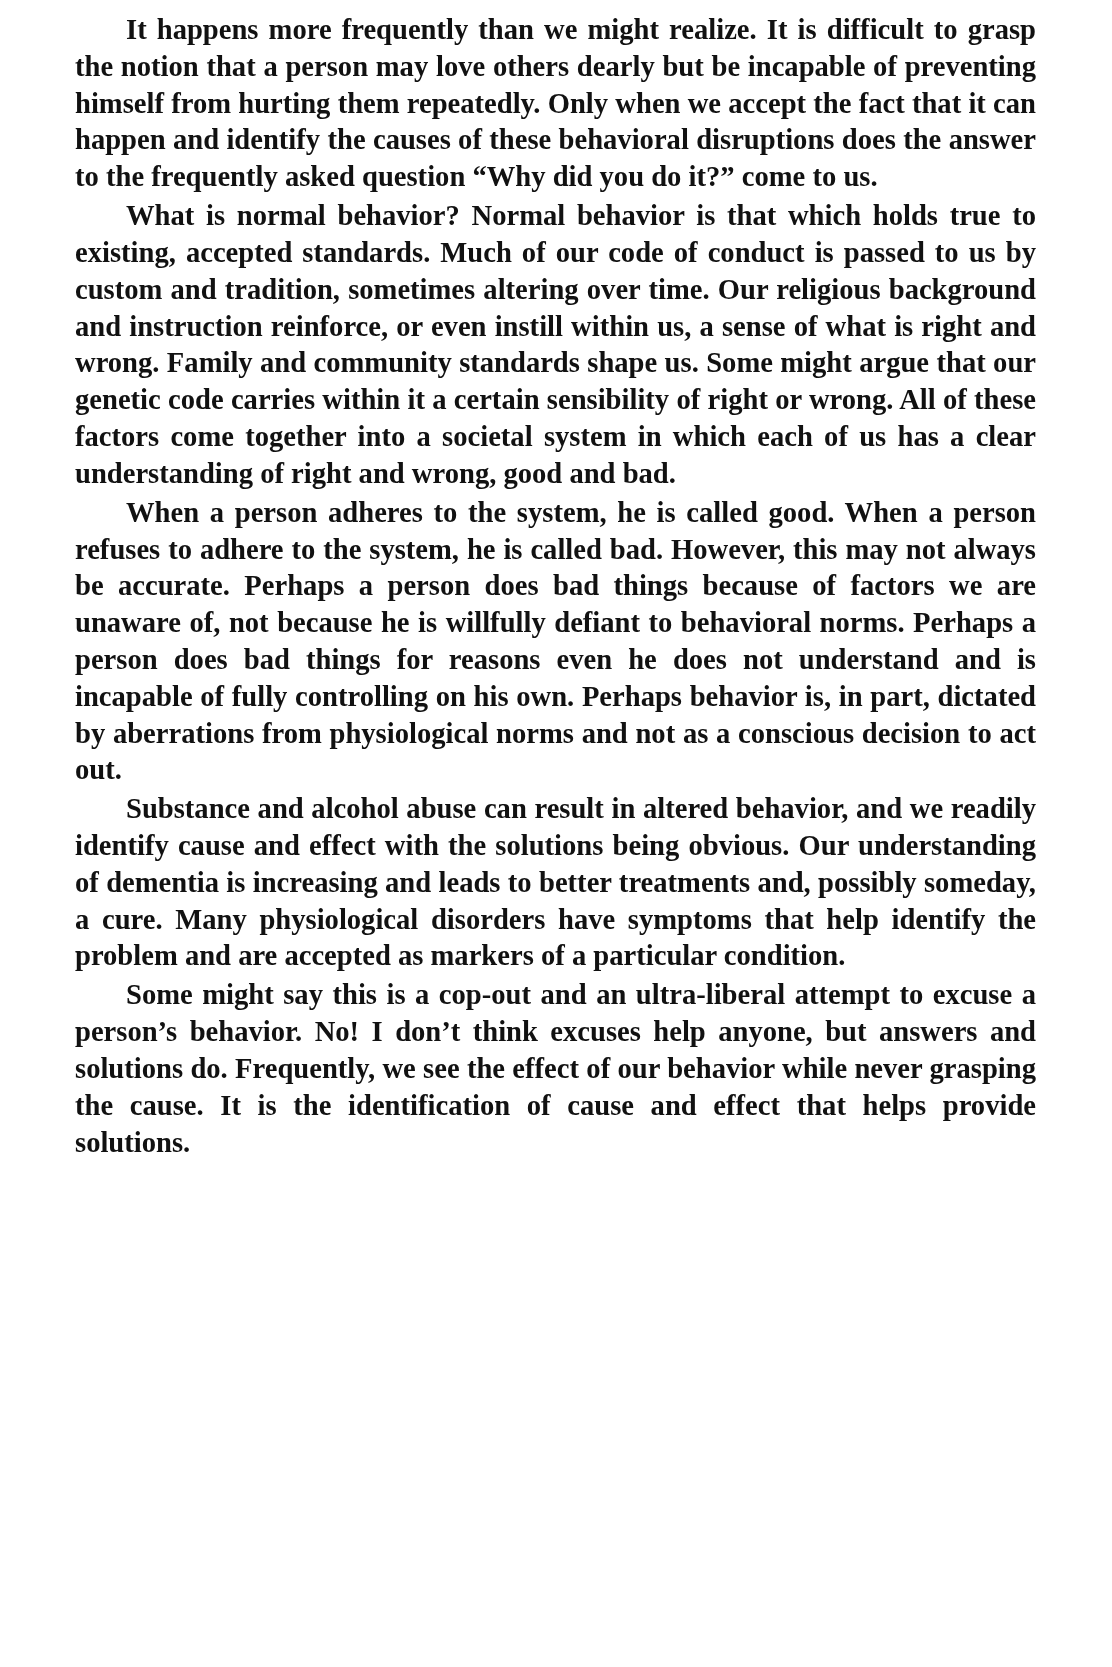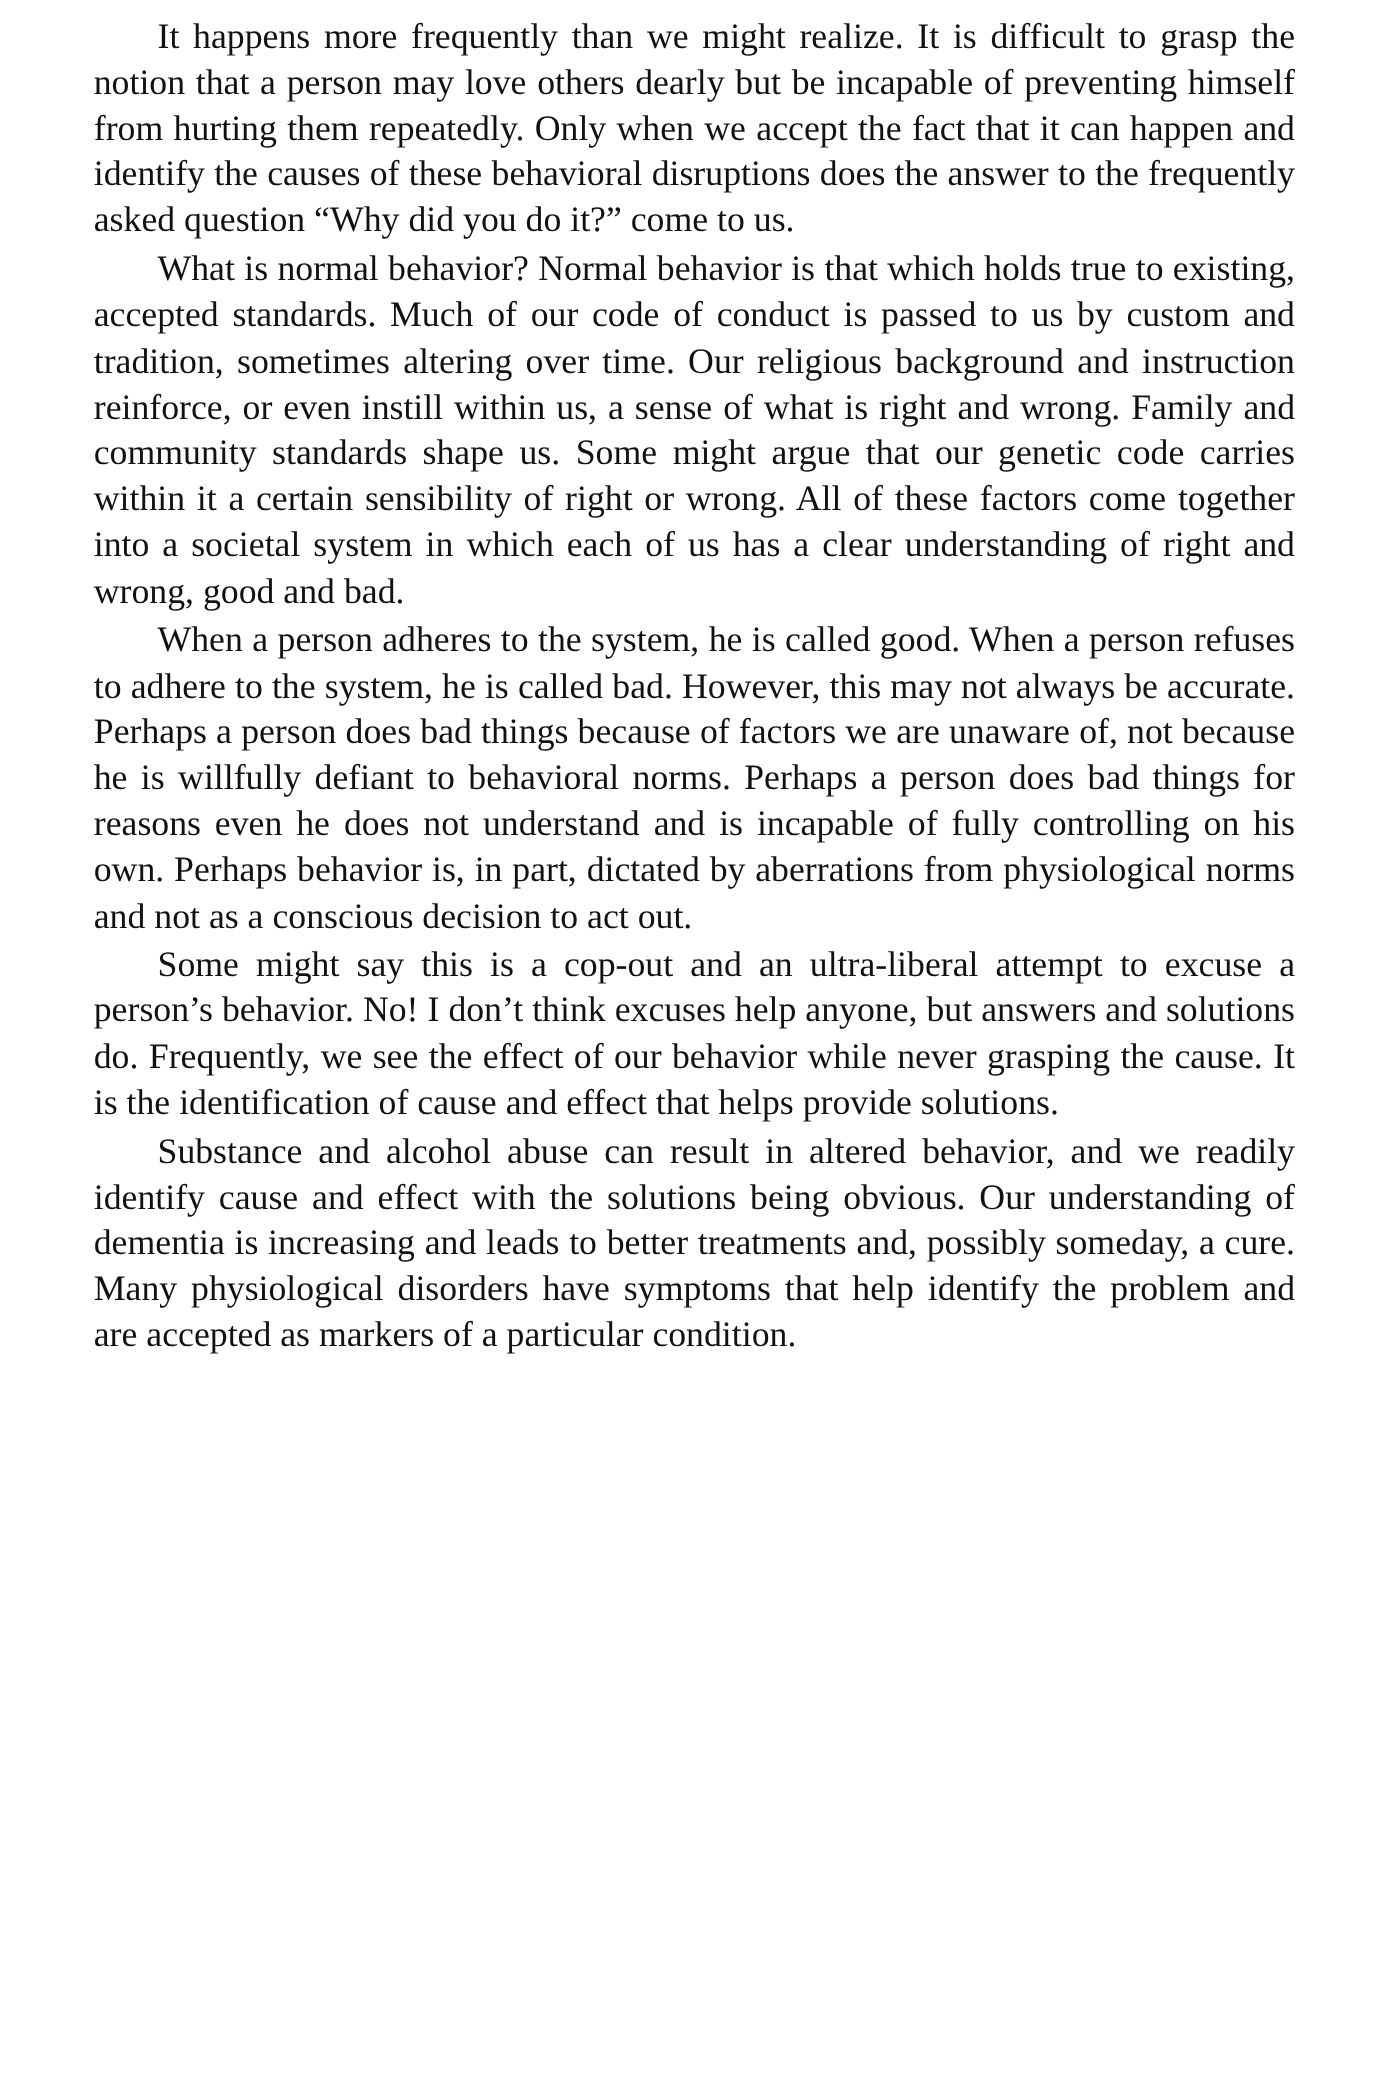--- a/index.html
+++ b/index.html
@@ -21,24 +21,25 @@
       color: #111111;
       font-family: "Liberation Serif", "DejaVu Serif", serif;
       font-size: 28.6px;
       line-height: 36.8px;
     }
     .para {
       margin: 0 0 2.2px 0;
       text-indent: 51px;
       text-align: justify;
       hyphens: none;
+      font-weight: bold;
     }
   </style>
 </head>
 <body>
 
 <div class="page">
   <p class="para">It happens more frequently than we might realize. It is difficult to grasp the notion that a person may love others dearly but be incapable of preventing himself from hurting them repeatedly. Only when we accept the fact that it can happen and identify the causes of these behavioral disruptions does the answer to the frequently asked question “Why did you do it?” come to us.</p>
   <p class="para">What is normal behavior? Normal behavior is that which holds true to existing, accepted standards. Much of our code of conduct is passed to us by custom and tradition, sometimes altering over time. Our religious background and instruction reinforce, or even instill within us, a sense of what is right and wrong. Family and community standards shape us. Some might argue that our genetic code carries within it a certain sensibility of right or wrong. All of these factors come together into a societal system in which each of us has a clear understanding of right and wrong, good and bad.</p>
   <p class="para">When a person adheres to the system, he is called good. When a person refuses to adhere to the system, he is called bad. However, this may not always be accurate. Perhaps a person does bad things because of factors we are unaware of, not because he is willfully defiant to behavioral norms. Perhaps a person does bad things for reasons even he does not understand and is incapable of fully controlling on his own. Perhaps behavior is, in part, dictated by aberrations from physiological norms and not as a conscious decision to act out.</p>
+  <p class="para">Substance and alcohol abuse can result in altered behavior, and we readily identify cause and effect with the solutions being obvious. Our understanding of dementia is increasing and leads to better treatments and, possibly someday, a cure. Many physiological disorders have symptoms that help identify the problem and are accepted as markers of a particular condition.</p>
   <p class="para">Some might say this is a cop-out and an ultra-liberal attempt to excuse a person’s behavior. No! I don’t think excuses help anyone, but answers and solutions do. Frequently, we see the effect of our behavior while never grasping the cause. It is the identification of cause and effect that helps provide solutions.</p>
-  <p class="para">Substance and alcohol abuse can result in altered behavior, and we readily identify cause and effect with the solutions being obvious. Our understanding of dementia is increasing and leads to better treatments and, possibly someday, a cure. Many physiological disorders have symptoms that help identify the problem and are accepted as markers of a particular condition.</p>
 </div>
 
 </body></html>

